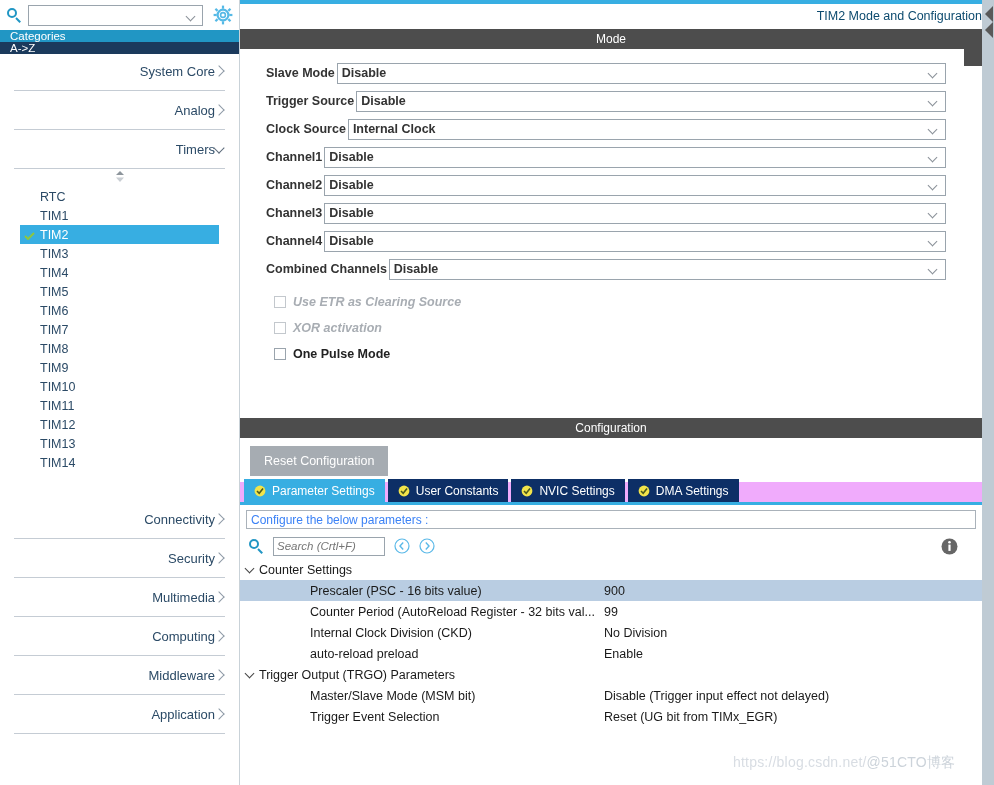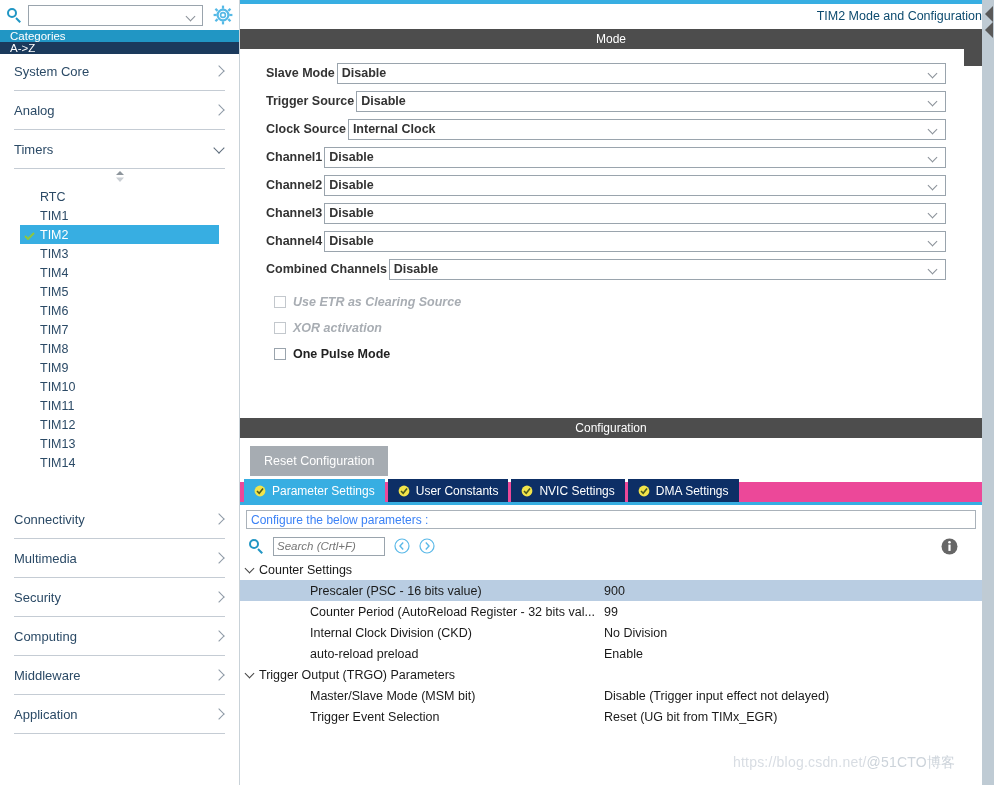--- a/index.html
+++ b/index.html
@@ -59,21 +59,21 @@
     font-size: 11.5px; color: #ffffff; cursor: default;
   }
   .tab-az.active { background: #1b3a5c; color: #ffffff; }
   .az-underline { height: 3px; background: #2196c4; }
 
   .cat-list { padding: 0; }
   .cat-row {
     height: 39px; display: flex; align-items: center;
     margin: 0 14px; border-bottom: 1px solid #c5ccd4;
     color: #2b4a66; font-size: 13px;
-    justify-content: space-between;
+    justify-content: flex-end;
   }
   .cat-row .arrow-r {
     width: 8px; height: 8px; margin-right: 2px;
     border-top: 1.5px solid #8e9aa6; border-right: 1.5px solid #8e9aa6;
     transform: rotate(45deg);
   }
   .cat-row .arrow-d {
     width: 8px; height: 8px; margin-right: 2px; margin-bottom: 3px;
     border-left: 1.5px solid #5d6c7b; border-bottom: 1.5px solid #5d6c7b;
     transform: rotate(-45deg);
@@ -147,21 +147,21 @@
   .cfg-body { flex: 1 1 auto; background: #ffffff; position: relative; min-height: 0; }
   .reset-wrap { padding: 8px 0 6px 10px; }
   .reset-btn {
     background: #a6acb2; color: #ffffff; border: none;
     font-size: 12.5px; font-family: inherit;
     padding: 8px 14px; cursor: default;
   }
   .tabbar {
     display: flex; align-items: flex-end; height: 23px;
     padding-left: 4px; border-bottom: 3px solid #37aee2;
-    background: #ec4899;
+    background: #f0abfc;
   }
   .tab {
     height: 23px; display: flex; align-items: center; gap: 6px;
     padding: 0 10px; font-size: 12px; color: #ffffff;
     background: #0d2f66; margin-right: 3px; cursor: default;
   }
   .tab.active { background: #37aee2; }
   .tick-icon { width: 12px; height: 12px; flex: 0 0 12px; }
   .cfg-note {
     margin: 5px 6px 0 6px; border: 1px solid #aab2ba;
@@ -343,25 +343,25 @@
     </div>
 
     <div style="height:28px"></div>
 
     <div class="cat-list">
       <div class="cat-row">
         <span>Connectivity</span>
         <span class="arrow-r"></span>
       </div>
       <div class="cat-row">
+        <span>Security</span>
+        <span class="arrow-r"></span>
+      </div>
+      <div class="cat-row">
         <span>Multimedia</span>
-        <span class="arrow-r"></span>
-      </div>
-      <div class="cat-row">
-        <span>Security</span>
         <span class="arrow-r"></span>
       </div>
       <div class="cat-row">
         <span>Computing</span>
         <span class="arrow-r"></span>
       </div>
       <div class="cat-row">
         <span>Middleware</span>
         <span class="arrow-r"></span>
       </div>

